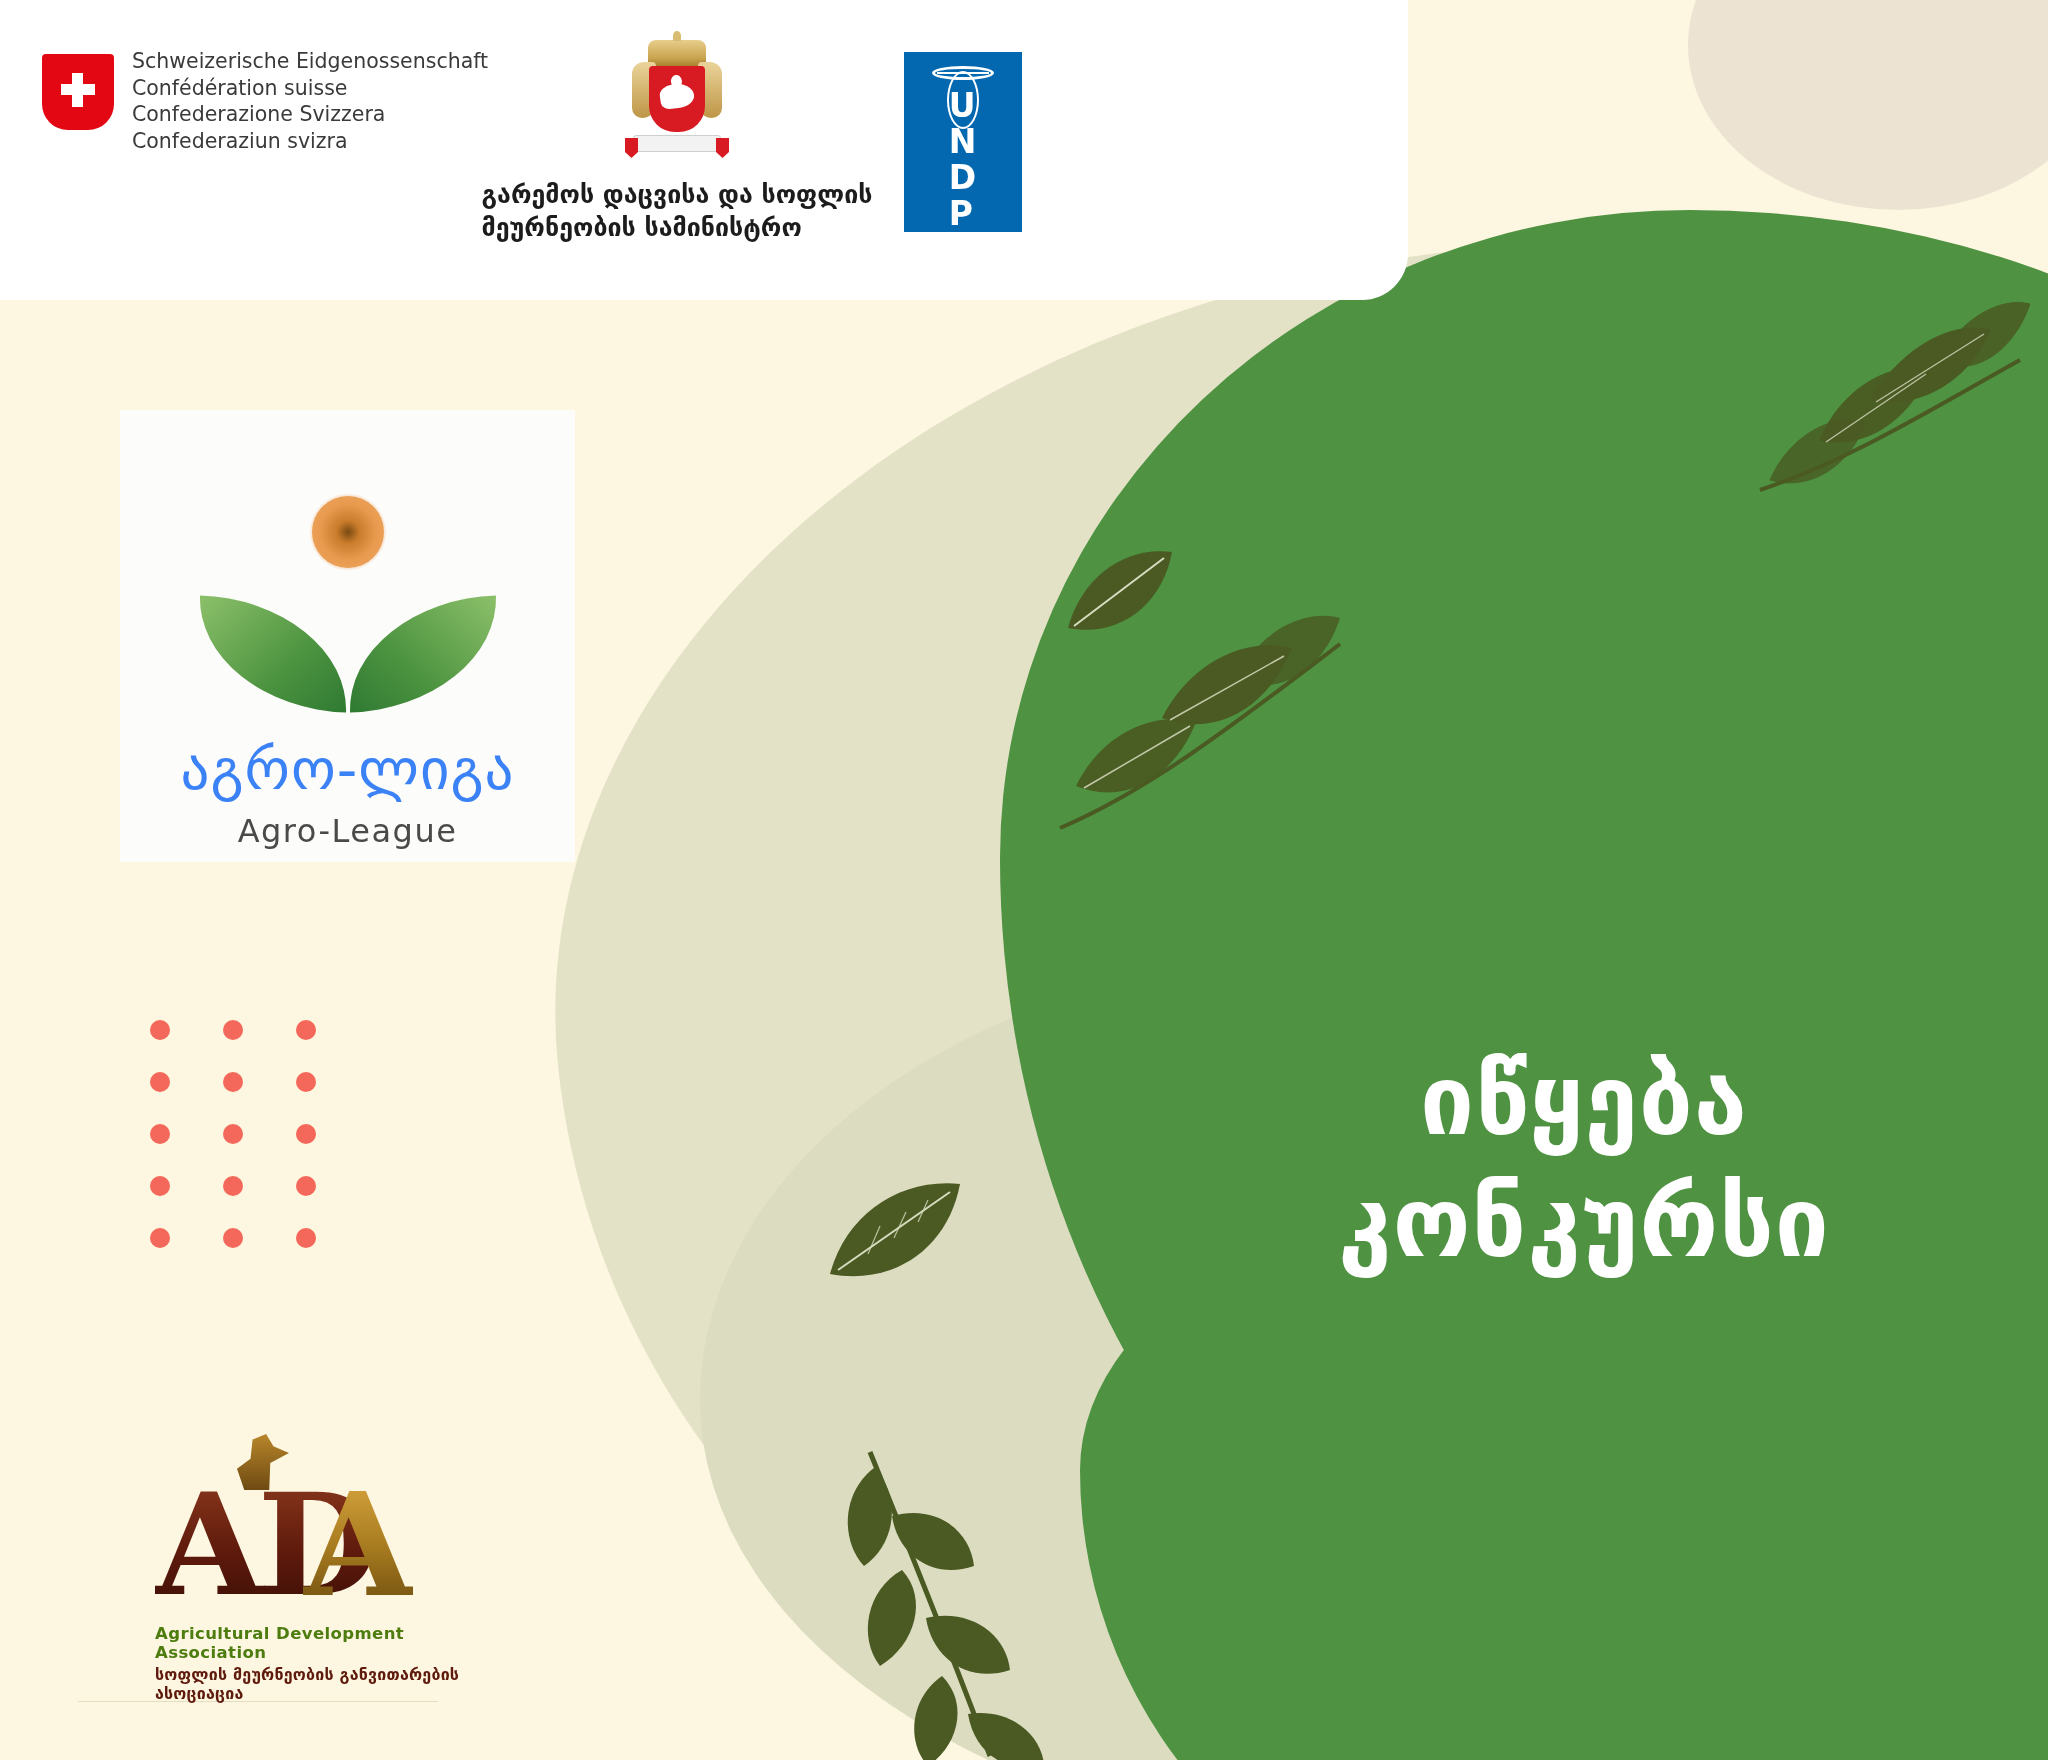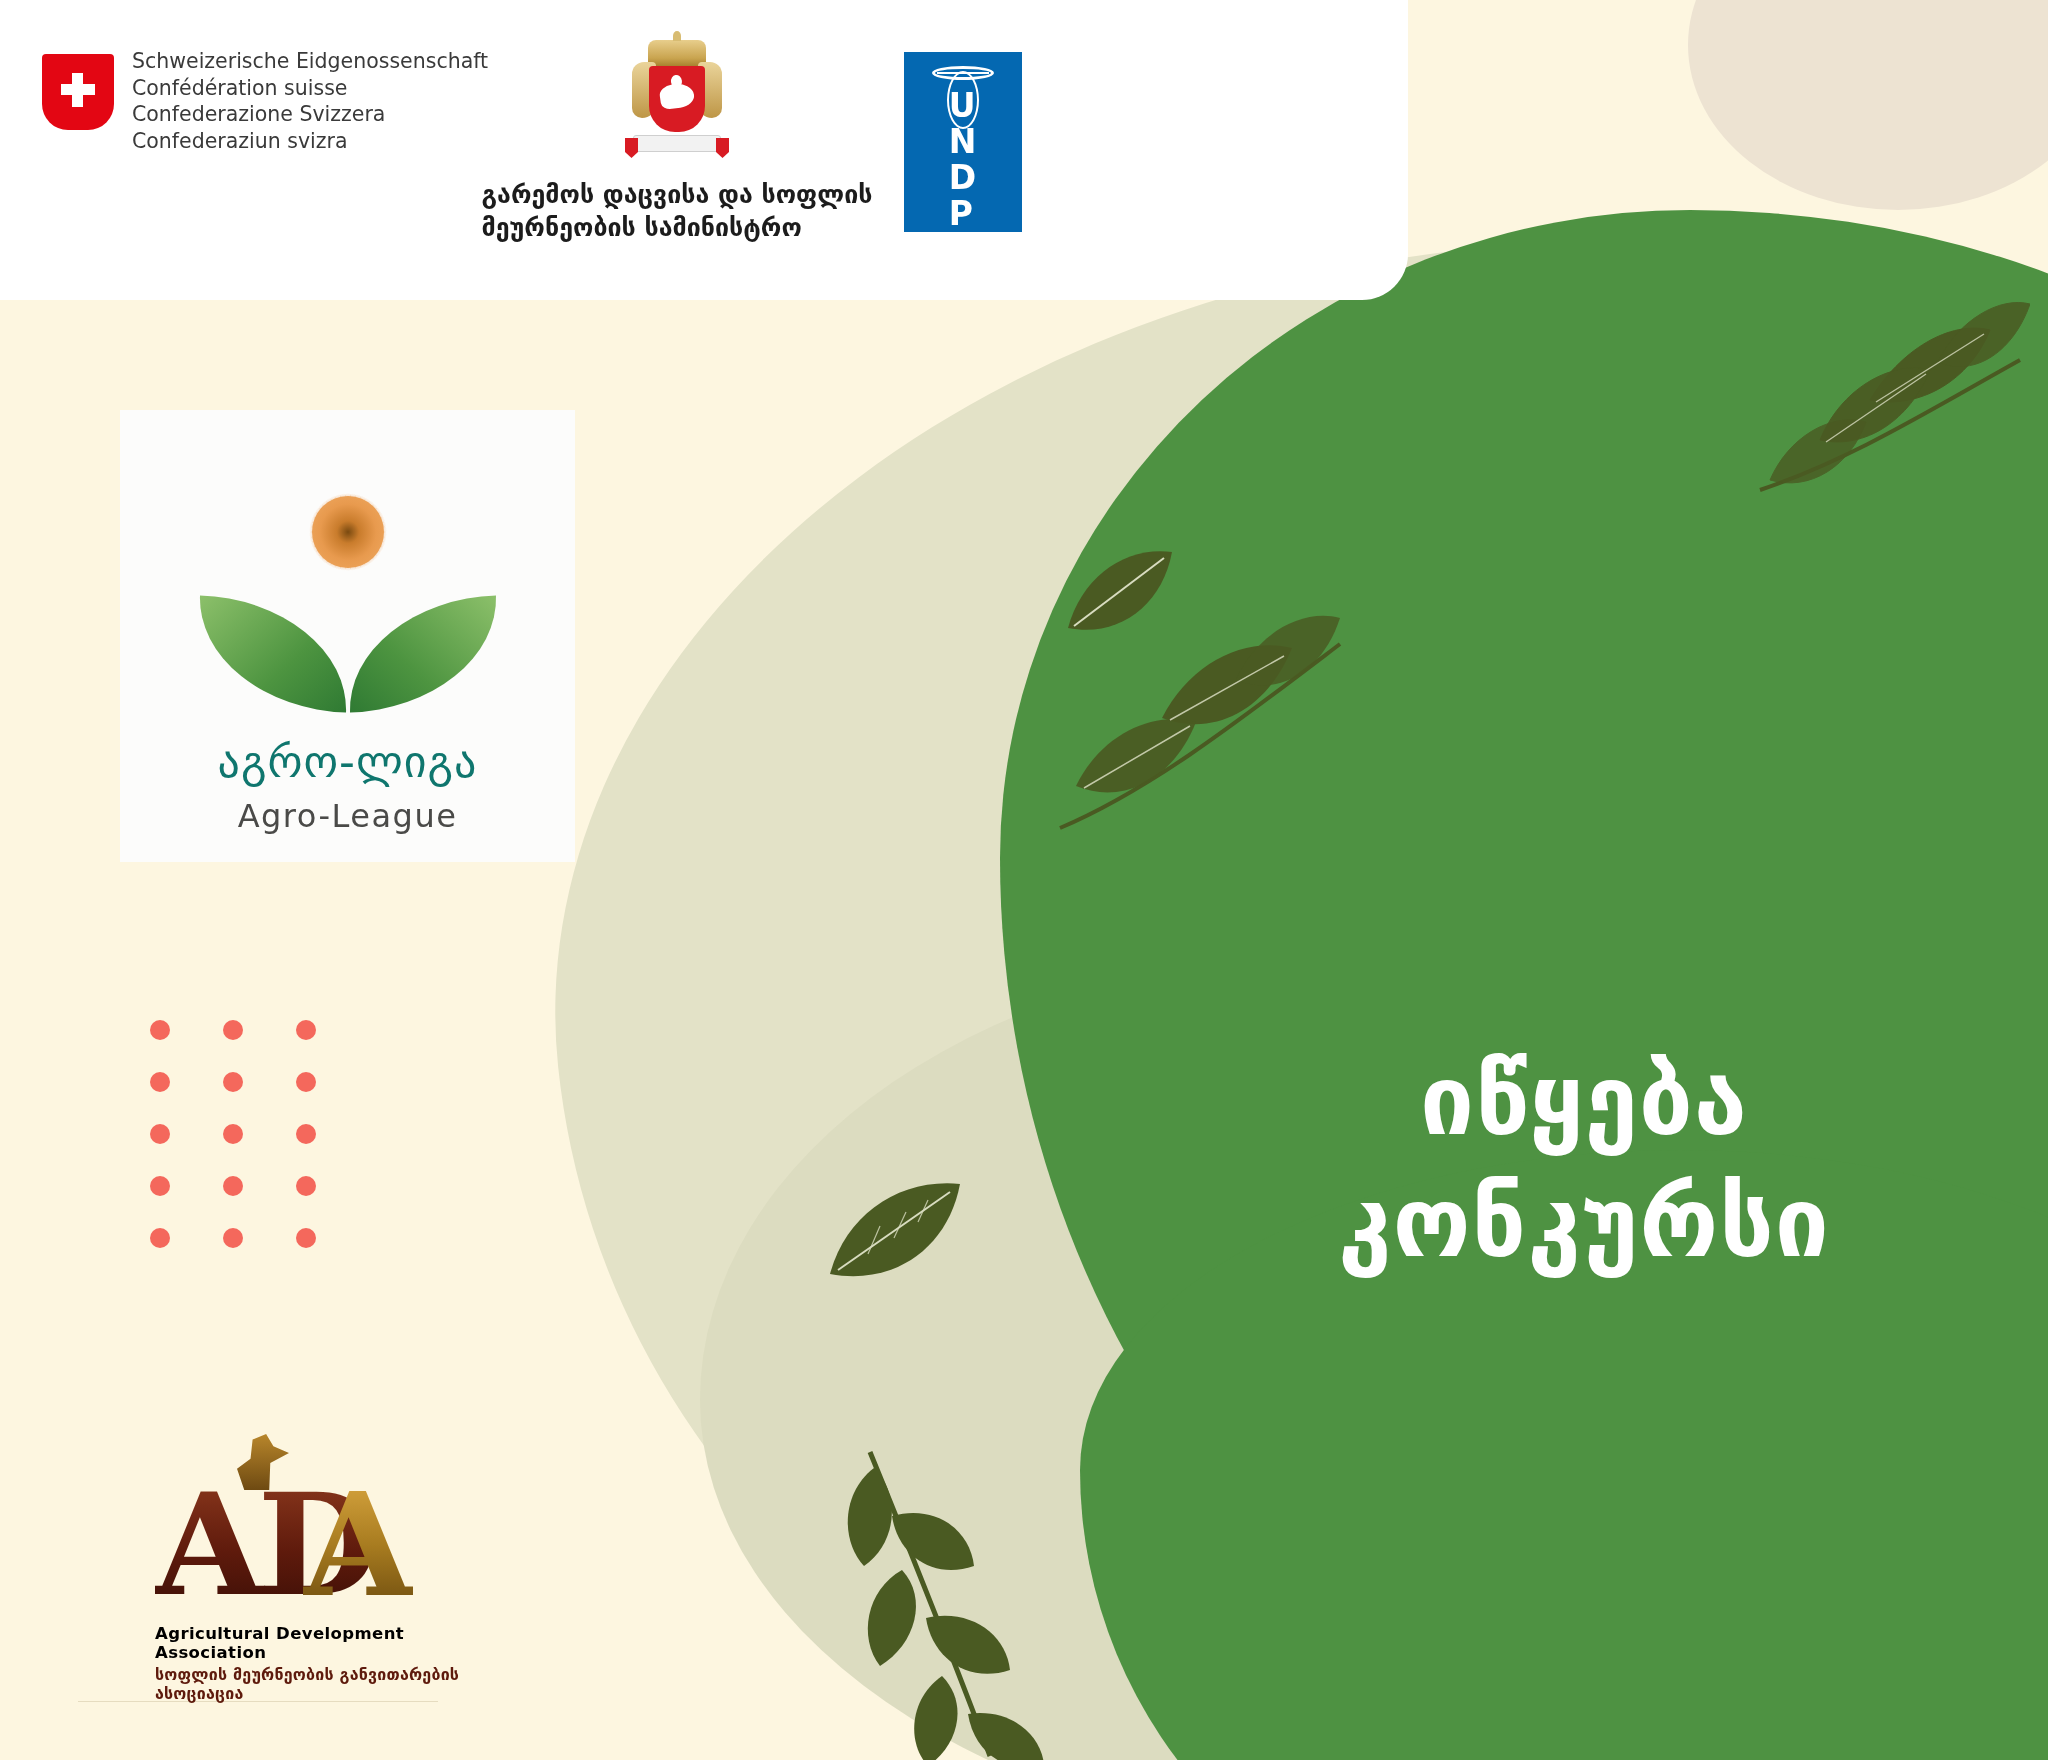--- a/index.html
+++ b/index.html
@@ -191,21 +191,21 @@
     border-radius:0 100% 0 100%;
     transform:rotate(2deg);
   }
   .leaf-r {
     right:0;
     background:linear-gradient(225deg,#8CC06A 0%, #4D9440 60%, #2F7A33 100%);
     border-radius:100% 0 100% 0;
     transform:rotate(-2deg);
   }
   .agro-ka {
-    margin-top:20px; font-size:44px; color:#0f766e; letter-spacing:1px;
+    margin-top:20px; font-size:57px; color:#3b82f6; letter-spacing:1px;
     font-family:"DejaVu Sans", sans-serif;
   }
   .agro-en {
     margin-top:10px; font-size:32px; color:#4A4A48; letter-spacing:1.5px;
     font-family:"DejaVu Sans", sans-serif;
   }
 
   
   .dot-grid {
     position:absolute; z-index:5; left:150px; top:1020px;
@@ -230,21 +230,21 @@
     background:linear-gradient(180deg,#B8862B,#6E4A12);
     clip-path:polygon(14% 100%, 0 62%, 26% 44%, 30% 10%, 56% 0, 70% 22%, 100% 34%, 64% 52%, 62% 100%);
   }
   .ada-a2 {
     position:absolute; left:148px; top:4px; font-size:142px; line-height:142px;
     font-family:"DejaVu Serif", serif; font-weight:bold;
     background:linear-gradient(180deg,#D9A640 0%, #A87C20 50%, #6B4A0E 100%);
     -webkit-background-clip:text; background-clip:text; -webkit-text-fill-color:transparent;
   }
   .ada-sub1 {
-    margin-top:4px; font-size:16.5px; font-weight:bold; color:#000000; letter-spacing:.4px;
+    margin-top:4px; font-size:16.5px; font-weight:bold; color:#4d7c0f; letter-spacing:.4px;
     font-family:"DejaVu Sans", sans-serif;
   }
   .ada-sub2 {
     margin-top:3px; font-size:16px; font-weight:bold; color:#5E1A0C; letter-spacing:.2px;
     font-family:"DejaVu Sans", sans-serif;
   }
 
   
   .headline {
     position:absolute; z-index:6; right:84px; top:1040px;

